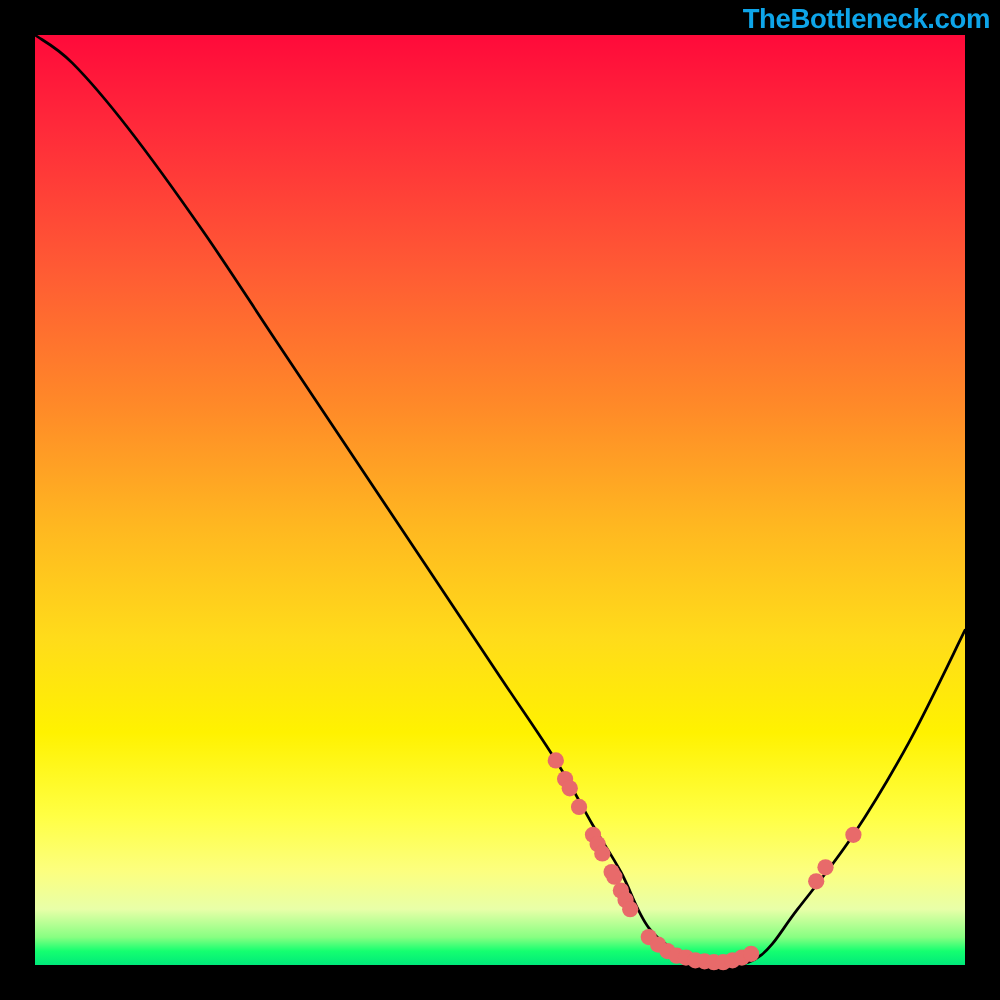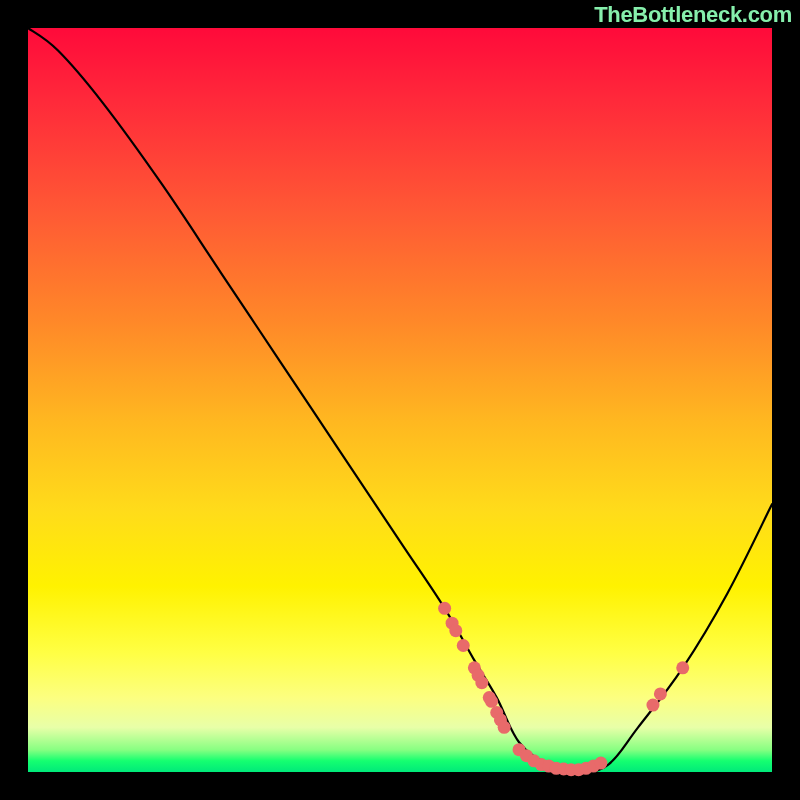--- a/index.html
+++ b/index.html
@@ -14,21 +14,21 @@
   .container {
     position: relative;
     width: 800px;
     height: 800px;
     background: #000;
   }
   .watermark {
     position: absolute;
     top: 2px;
     right: 8px;
-    color: #86efac;
+    color: #0ea5e9;
     font-size: 22px;
     font-weight: bold;
     letter-spacing: -0.3px;
     z-index: 10;
   }
   .plot-area {
     position: absolute;
     left: 28px;
     top: 28px;
     width: 744px;

